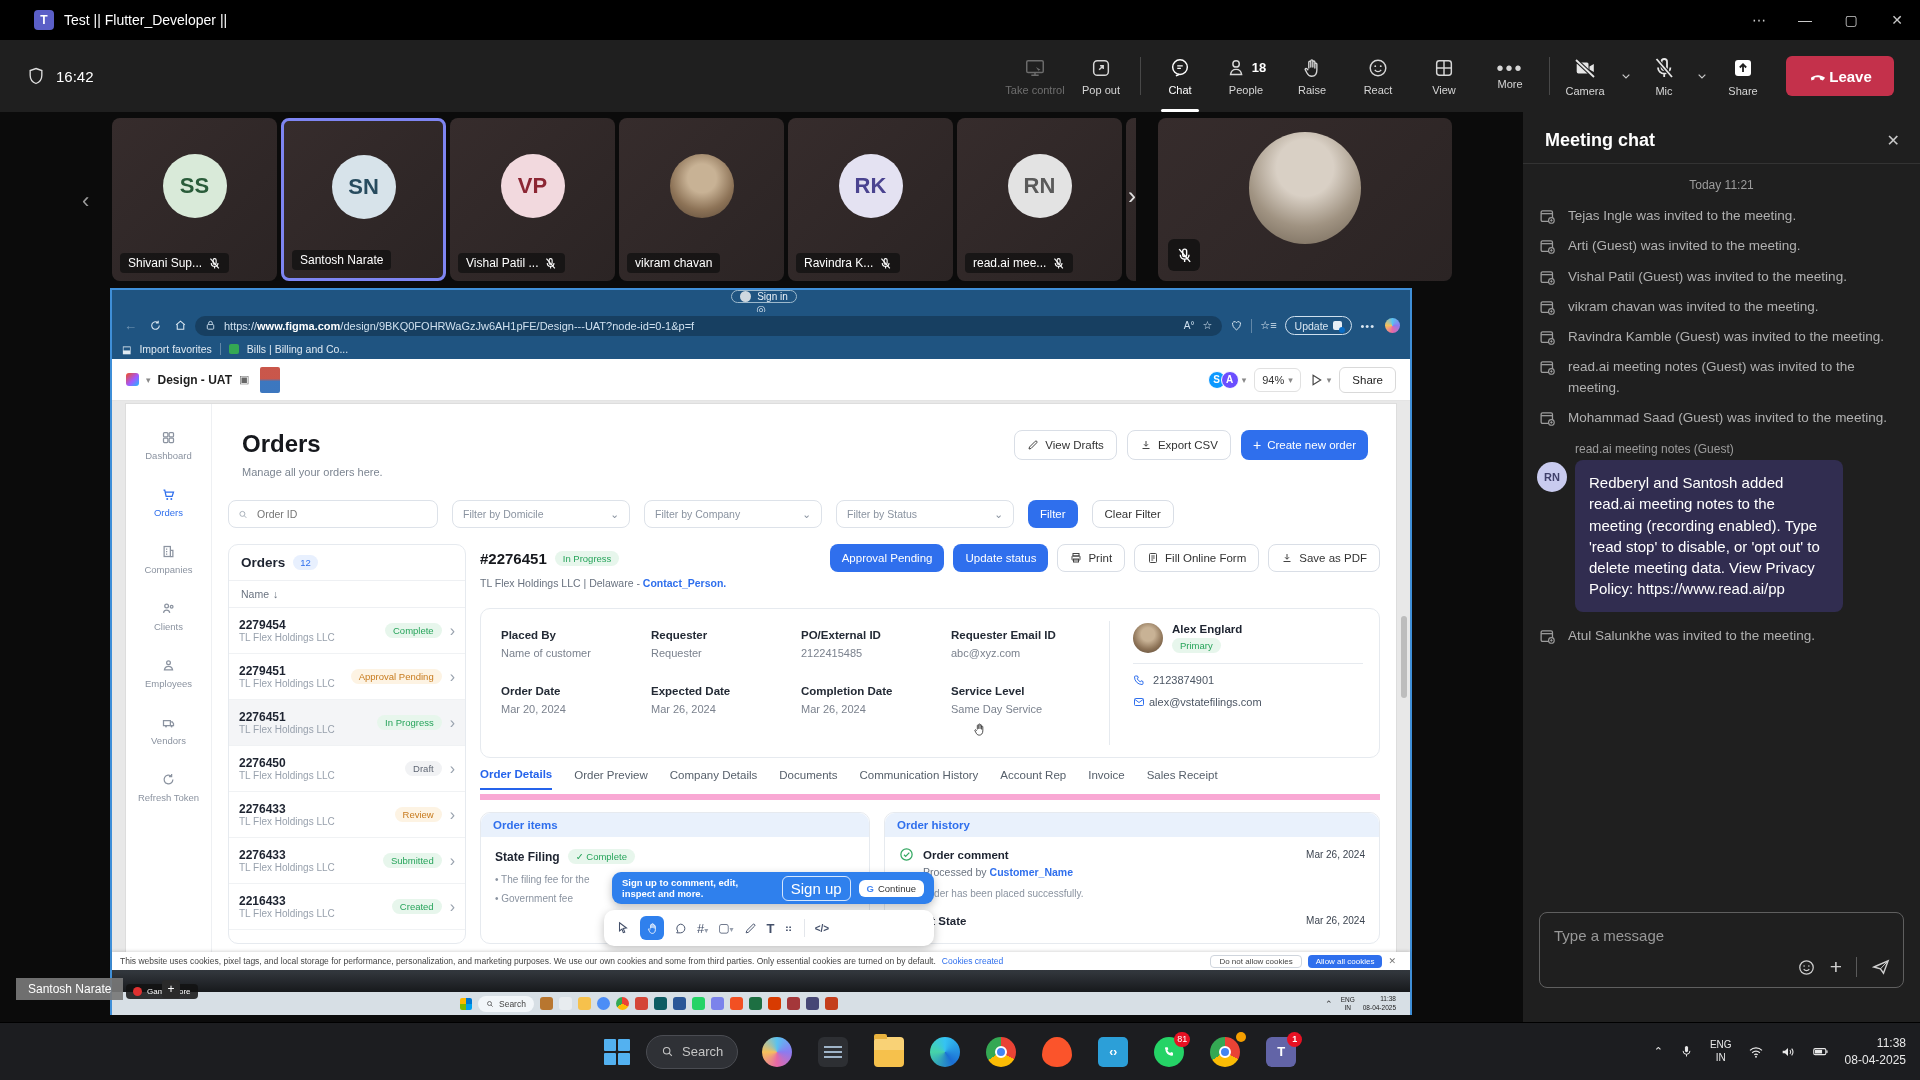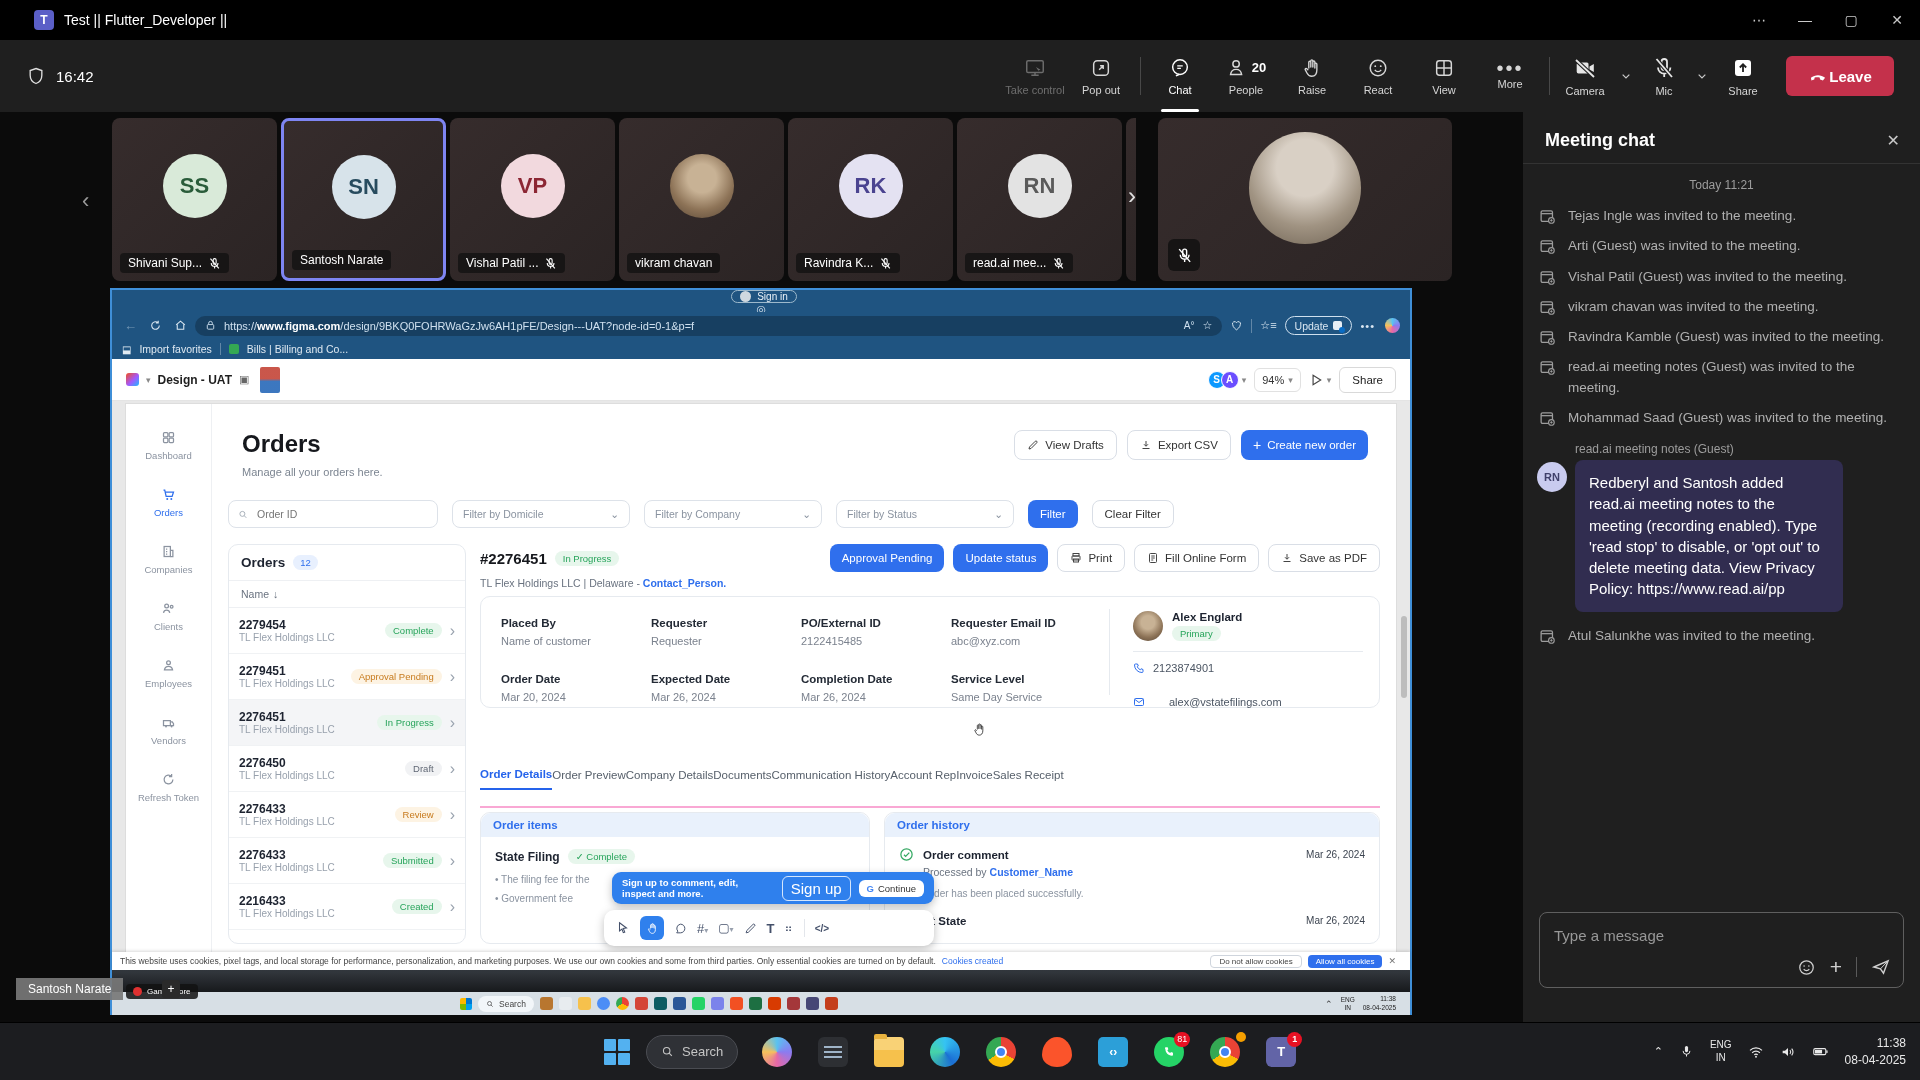--- a/index.html
+++ b/index.html
@@ -117,21 +117,21 @@
             <path d="M9 9.6h6M9 12.4h4" stroke="#fff" stroke-width="1.4" fill="none"></path>
           </svg>
         <div class="lbl">Chat</div>
       </div>
       <div class="mt-item">
         <div class="flex" style="gap:4px">
           <svg viewBox="0 0 24 24" width="22" height="22">
               <circle cx="11" cy="7.5" r="3.5" fill="none" stroke="#d6d6d6" stroke-width="1.6"></circle>
               <path d="M5 19c.5-3.5 3-5.5 6-5.5s5.5 2 6 5.5z" fill="none" stroke="#d6d6d6" stroke-width="1.6"></path>
             </svg>
-          <span style="font-size:13px;font-weight:bold;color:#fff">20</span>
+          <span style="font-size:13px;font-weight:bold;color:#fff">18</span>
         </div>
         <div class="lbl">People</div>
       </div>
       <div class="mt-item">
         <svg viewBox="0 0 24 24" width="22" height="22">
             <path d="M8.5 12V5.8a1.1 1.1 0 0 1 2.2 0V11m0-5.8V4.2a1.1 1.1 0 0 1 2.2 0V11m0-5.6a1.1 1.1 0 0 1 2.2 0V12m0-4.2a1.1 1.1 0 0 1 2.2 0v6.4c0 4.2-2.3 6.8-5.6 6.8-2.8 0-4.1-1.4-5.2-3.6l-1.9-3.6c-.5-1 .9-1.9 1.7-1.1l1.2 1.3" fill="none" stroke="#d6d6d6" stroke-width="1.5" stroke-linecap="round"></path>
           </svg>
         <div class="lbl">Raise</div>
       </div>
       <div class="mt-item">
@@ -573,21 +573,21 @@
                 <div class="btn-w" style="height:28px">
                     <svg viewBox="0 0 24 24" width="12" height="12">
                       <path d="M12 4v10M8 10.5l4 4 4-4M5 19h14" fill="none" stroke="#444" stroke-width="2"></path>
                     </svg>
                     <span>Save as PDF</span>
                   </div>
               </div>
             </div>
             <div style="font-size:10.5px;color:#6a7380;margin-top:5px"><span>TL Flex Holdings LLC | Delaware - </span><a style="color:#2f6fed;text-decoration:none;font-weight:bold">Contact_Person.</a></div>
 
-            <div class="card abs" style="left:0;top:52px;width:900px;height:112px">
+            <div class="card abs" style="left:0;top:64px;width:900px;height:150px">
               <div class="abs" style="left:20px;top:20px;width:590px">
                 <div style="display:grid;grid-template-columns:150px 150px 150px 150px;row-gap:26px">
                   <div>
                       <div class="flabel">Placed By</div>
                       <div class="fval">Name of customer</div>
                     </div>
                   <div>
                       <div class="flabel">Requester</div>
                       <div class="fval">Requester</div>
                     </div>
@@ -626,31 +626,31 @@
                     <span class="pill g" style="display:inline-block;margin-top:3px">Primary</span>
                   </div>
                 </div>
                 <div style="height:1px;background:#e6eaef;margin:10px 0"></div>
                 <div class="flex" style="gap:8px;margin-top:4px">
                   <svg viewBox="0 0 24 24" width="12" height="12">
                       <path d="M5 4h4l1.5 4-2 1.5a12 12 0 0 0 6 6L16 13.5l4 1.5v4a2 2 0 0 1-2 2A15 15 0 0 1 3 6a2 2 0 0 1 2-2z" fill="none" stroke="#2f6fed" stroke-width="2"></path>
                     </svg>
                   <span style="font-size:11px;color:#4b5563">2123874901</span>
                 </div>
-                <div class="flex" style="gap:24px;margin-top:22px">
+                <div class="flex" style="gap:4px;margin-top:10px">
                   <svg viewBox="0 0 24 24" width="12" height="12">
                       <rect x="3" y="5" width="18" height="14" rx="2" fill="none" stroke="#2f6fed" stroke-width="2"></rect>
                       <path d="M4 7l8 6 8-6" fill="none" stroke="#2f6fed" stroke-width="2"></path>
                     </svg>
                   <span style="font-size:11px;color:#4b5563">alex@vstatefilings.com</span>
                 </div>
               </div>
             </div>
 
-            <div class="abs flex" style="left:0;top:224px;width:900px;border-bottom:2px solid #f9a8d4;padding-bottom:16px">
+            <div class="abs flex" style="left:0;top:224px;gap:22px;width:900px;border-bottom:6px solid #f9a8d4;padding-bottom:4px">
               <div class="ftab active">Order Details</div>
               <div class="ftab">Order Preview</div>
               <div class="ftab">Company Details</div>
               <div class="ftab">Documents</div>
               <div class="ftab">Communication History</div>
               <div class="ftab">Account Rep</div>
               <div class="ftab">Invoice</div>
               <div class="ftab">Sales Receipt</div>
             </div>
 

